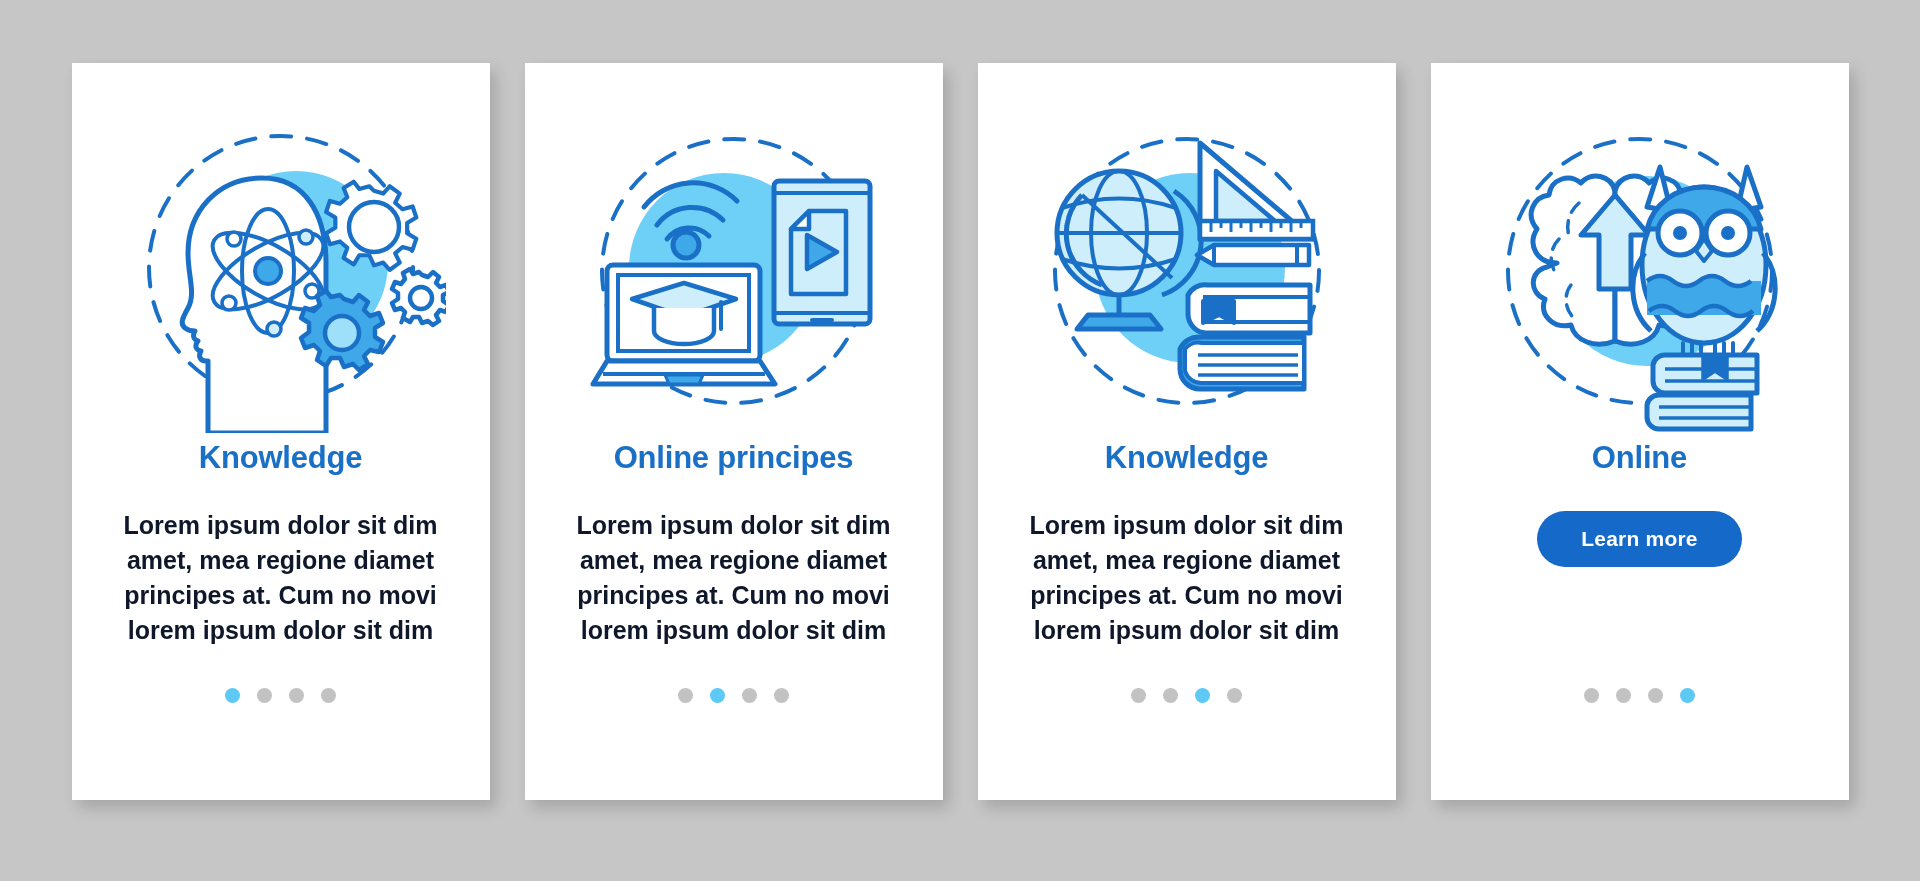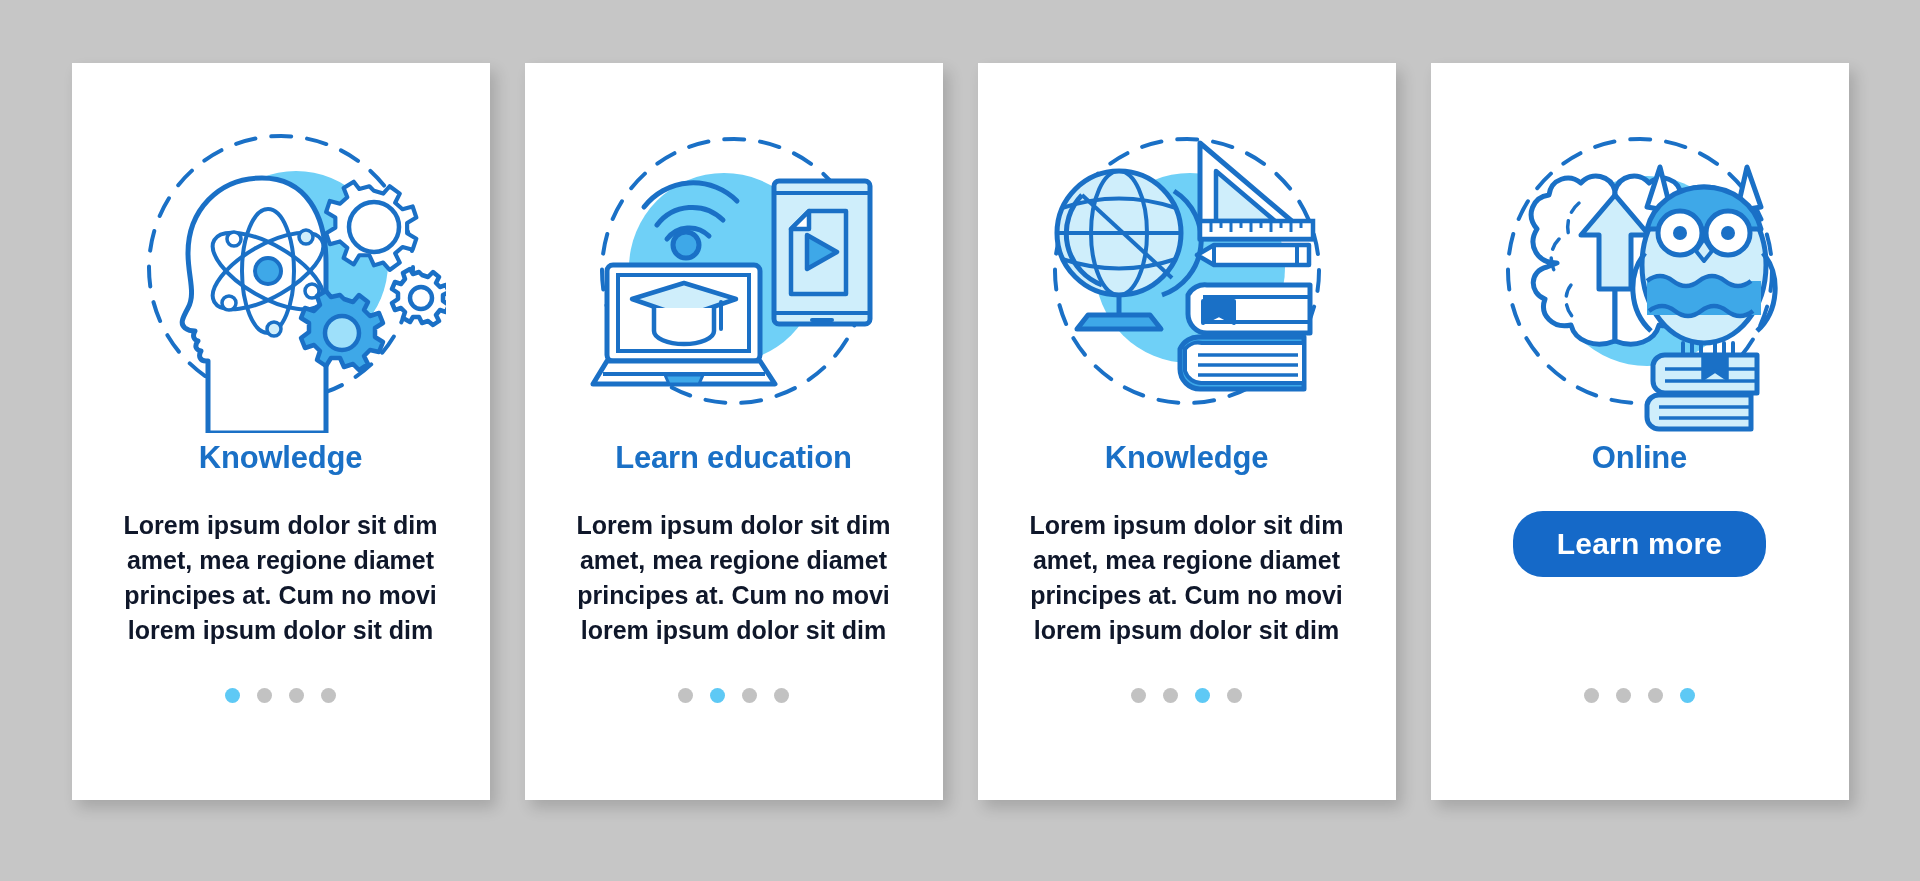--- a/index.html
+++ b/index.html
@@ -73,21 +73,21 @@
     margin-top: 36px;
     display: flex;
     justify-content: center;
     width: 100%;
   }
   .cta {
     background: #1569c8;
     color: #ffffff;
     border: none;
     border-radius: 30px;
-    font-size: 30px;
+    font-size: 21px;
     font-weight: bold;
     padding: 16px 44px;
     cursor: pointer;
     font-family: "Liberation Sans", sans-serif;
     letter-spacing: 0.2px;
   }
 
   
   .dots {
     position: absolute;
@@ -203,21 +203,21 @@
           <path d="M24 281 L38 258 L191 258 L206 281 Z" fill="#ffffff" stroke="#1a70c6" stroke-width="5" stroke-linejoin="round"></path>
           <line x1="34" y1="271" x2="196" y2="271" stroke="#1a70c6" stroke-width="4"></line>
           <path d="M96 272 L100 281 L130 281 L134 272 Z" fill="#3ea8e8" stroke="#1a70c6" stroke-width="3"></path>
           <path d="M63 196 L115 180 L167 196 L115 214 Z" fill="#cfeefb" stroke="#1a70c6" stroke-width="4.5" stroke-linejoin="round"></path>
           <path d="M85 205 L85 228 A30 13 0 0 0 145 228 L145 205" fill="#ffffff" stroke="#1a70c6" stroke-width="4.5" stroke-linejoin="round"></path>
           <line x1="152" y1="199" x2="152" y2="226" stroke="#1a70c6" stroke-width="4" stroke-linecap="round"></line>
         </g>
       </svg>
     </div>
 
-    <div class="card-title">Learn education</div>
+    <div class="card-title">Online principes</div>
     <div class="card-body">Lorem ipsum dolor sit dim amet, mea regione diamet principes at. Cum no movi lorem ipsum dolor sit dim</div>
 
     <div class="spacer"></div>
 
     <div class="dots">
       <span class="dot"></span>
       <span class="dot active"></span>
       <span class="dot"></span>
       <span class="dot"></span>
     </div>

